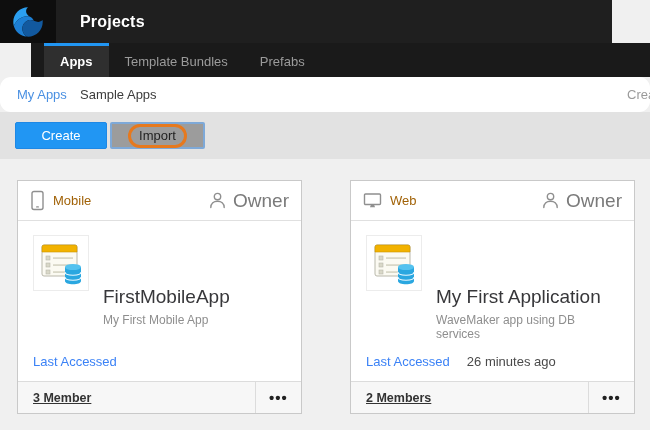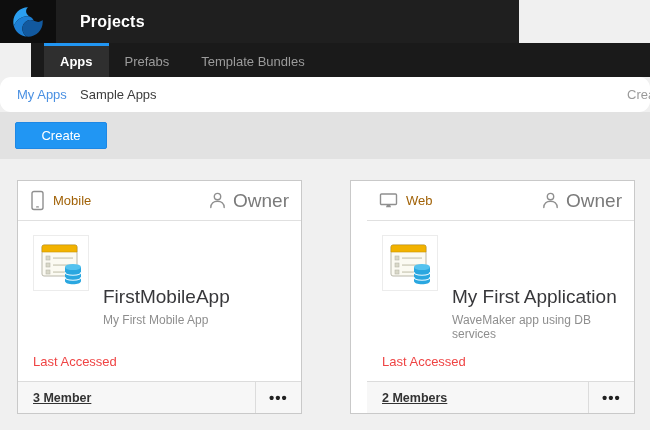--- a/index.html
+++ b/index.html
@@ -1,21 +1,21 @@
 <!DOCTYPE html>
 <html><head>
 <meta charset="utf-8">
 <style>
   * { margin:0; padding:0; box-sizing:border-box; }
   html,body { width:650px; height:430px; overflow:hidden; }
   body { font-family:"Liberation Sans", sans-serif; background:#f0f0f0; }
   .page { position:relative; width:650px; height:430px; overflow:hidden; background:#f0f0f0; }
 
   
-  .appbar { position:absolute; top:0; left:0; width:519px; height:43px; background:#1f1f1f; }
+  .appbar { position:absolute; top:0; left:0; width:612px; height:43px; background:#1f1f1f; }
   .logo-box { position:absolute; top:0; left:0; width:56px; height:43px; background:#0e0e0e; display:flex; align-items:center; justify-content:center; cursor:pointer; }
   .appbar-title { position:absolute; left:80px; top:0; height:43px; display:flex; align-items:center; color:#ffffff; font-size:16px; font-weight:700; letter-spacing:0.2px; }
 
   
   .tabbar { position:absolute; top:43px; left:0; width:650px; height:34px; background:#1a1a1a; display:flex; align-items:stretch; padding-left:13px;margin-left:31px; }
   .tab { display:flex; align-items:center; padding:0 16px; font-size:13px; color:#9b9b9b; cursor:pointer; border-top:3px solid transparent; }
   .tab.active { background:#2f2f2f; color:#ffffff; font-weight:700; border-top:3px solid #2196f3; }
 
   
   .subnav { position:absolute; top:77px; left:0; width:650px; height:35px; background:#ffffff;border-radius:11px; }
@@ -27,33 +27,33 @@
   
   .toolbar { position:absolute; top:112px; left:0; width:650px; height:47px; background:#e2e2e2; }
   .btn { position:absolute; top:10px; height:27px; font-size:13px; display:flex; align-items:center; justify-content:center; cursor:pointer; border-radius:2px; }
   .btn-create { left:15px; width:92px; background:#2196f3; color:#ffffff; border:1px solid #1e88e5; }
   .btn-import { left:110px; width:95px; background:#9c9c9c; color:#222222; border:2px solid #7ea9d8; }
   .import-annot { border:3px solid #e6791e; border-radius:13px; padding:0px 8px; line-height:18px; }
 
   
   .card { position:absolute; top:180px; width:285px; height:234px; background:#ffffff; border:1px solid #c9c9c9; display:flex; flex-direction:column; cursor:pointer; }
   .card1 { left:17px; }
-  .card2 { left:350px;padding-left:16px; }
+  .card2 { left:350px; }
   .card-head { height:40px; flex:0 0 40px; border-bottom:1px solid #e0e0e0; display:flex; align-items:center; padding:0 12px; }
   .card-head .type-label { margin-left:8px; font-size:13px; color:#a16207; }
   .card-head .spacer { flex:1; }
   .card-head .owner-label { margin-left:7px; font-size:19px; color:#7a7a7a; }
   .card-body { padding:14px 15px 0 15px; display:flex; }
   .app-tile { width:56px; height:56px; border:1px solid #ececec; background:#ffffff; flex:0 0 56px; }
   .app-text { margin-left:14px; padding-top:3px; }
   .app-title { font-size:19px; color:#37373a;margin-top:48px; }
   .app-subtitle { margin-top:5px; font-size:12px; color:#8e8e8e; }
   .card-grow { flex:1; }
   .last-row { padding:0 15px 12px 15px; display:flex; align-items:baseline; font-size:13px; }
-  .last-label { color:#ef4444; }
+  .last-label { color:#3b82f6; }
   .last-value { color:#4a4a4a; margin-left:17px; }
   .card-foot { height:32px; flex:0 0 32px; background:#f7f7f7; border-top:1px solid #dcdcdc; display:flex; align-items:stretch; }
   .members { flex:1; display:flex; align-items:center; padding-left:15px; font-size:12.5px; font-weight:700; color:#333333; text-decoration:underline; cursor:pointer; }
   .menu-cell { width:46px; border-left:1px solid #dcdcdc; display:flex; align-items:center; justify-content:center; color:#222222; font-size:15px; font-weight:700; letter-spacing:1px; cursor:pointer; }
 
   .iconline { display:inline-flex; }
   svg { display:block; }
 </style>
 </head>
 <body>
@@ -68,32 +68,37 @@
           <path fill="#1d7fd4" d="M53 32C31 29.6 13 43.5 5.7 62.2 10.4 79.8 26.2 93.4 45.5 95.6 29.5 84.5 28 62 42 50.2c8-6.8 18.2-7.7 26.4-3.8C66 40 60.5 34.8 53 32z"></path>
           <path fill="#12599f" d="M68.4 46.4c-8.2-3.9-18.4-3-26.4 3.8C28 62 29.5 84.5 45.5 95.6c1.5.2 3 .4 4.5.4 25.4 0 46-20.6 46-46 0-2-.2-4-.4-5.9-6.2 6.4-16.4 7.7-27.2 2.3z"></path>
         </svg>
       </span>
     </div>
     <div class="appbar-title">Projects</div>
   </div>
 
   <div class="tabbar">
     <div class="tab active">Apps</div>
+    <div class="tab">Template Bundles</div>
     <div class="tab">Prefabs</div>
-    <div class="tab">Template Bundles</div>
   </div>
 
   <div class="subnav">
     <div class="subnav-link subnav-myapps">My Apps</div>
     <div class="subnav-link subnav-sampleapps">Sample Apps</div>
     <div class="subnav-link subnav-right">Create</div>
   </div>
 
   <div class="toolbar">
     <div class="btn btn-create">Create</div>
+    <div class="btn btn-import">
+      <span class="import-annot">
+        <span>Import</span>
+      </span>
+    </div>
   </div>
 
   <div class="card card1">
     <div class="card-head">
       <span class="iconline">
         <svg width="15" height="21" viewBox="0 0 15 21">
           <rect x="2" y="1.5" width="11" height="18" rx="2" fill="none" stroke="#8f8f8f" stroke-width="1.4"></rect>
           <rect x="6" y="16.2" width="3" height="1.4" rx="0.7" fill="#8f8f8f"></rect>
         </svg>
       </span>
@@ -179,20 +184,21 @@
         </svg>
       </div>
       <div class="app-text">
         <div class="app-title">My First Application</div>
         <div class="app-subtitle">WaveMaker app using DB services</div>
       </div>
     </div>
     <div class="card-grow"></div>
     <div class="last-row">
       <span class="last-label">Last Accessed</span>
+      <span class="last-value">26 minutes ago</span>
     </div>
     <div class="card-foot">
       <div class="members">2 Members</div>
       <div class="menu-cell">•••</div>
     </div>
   </div>
 
 </div>
 
 </body></html>

